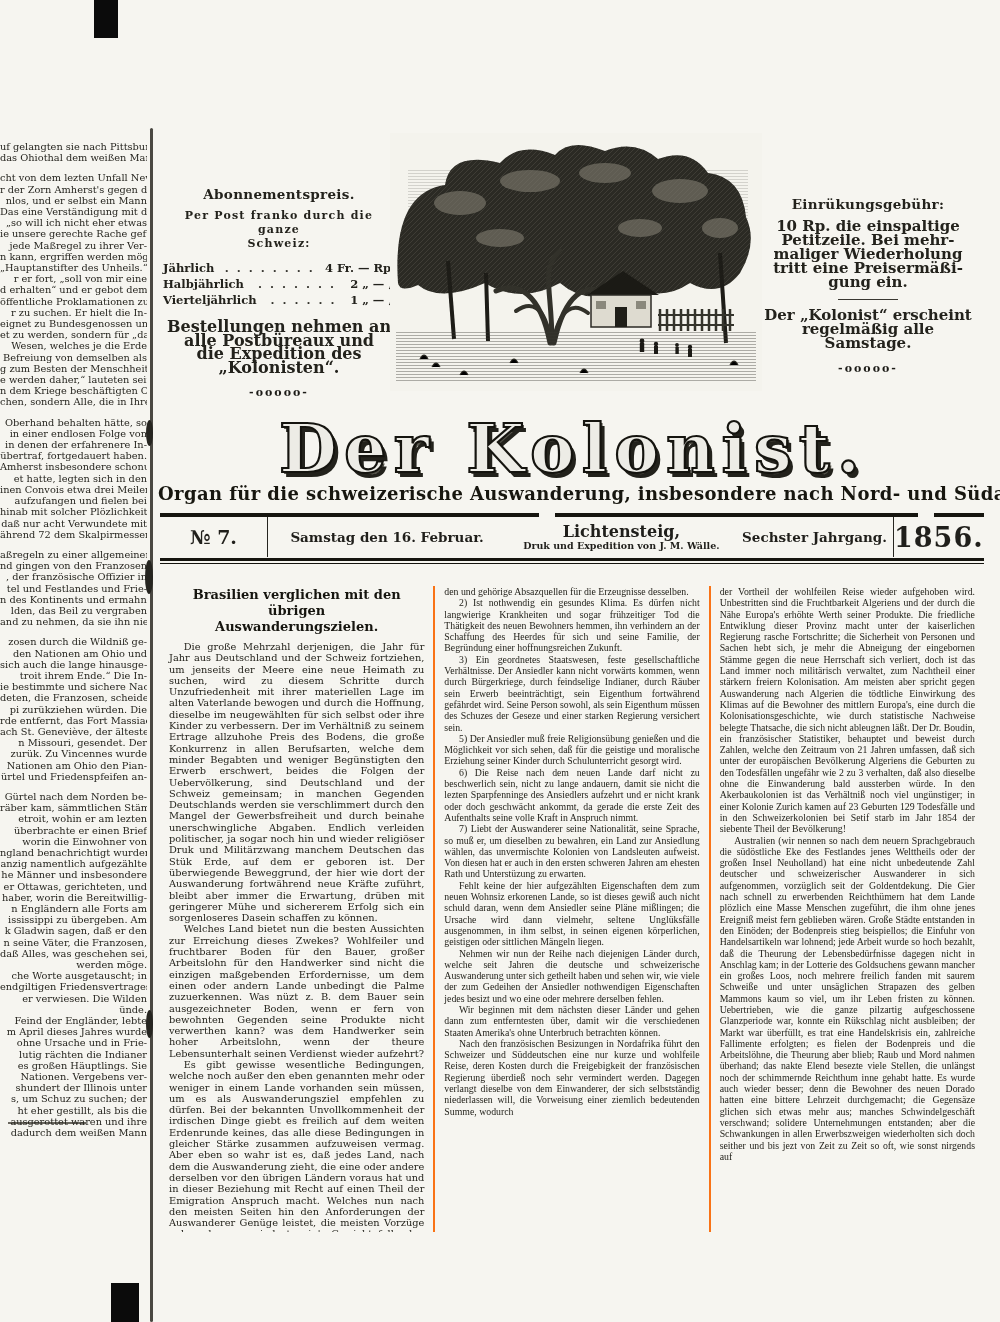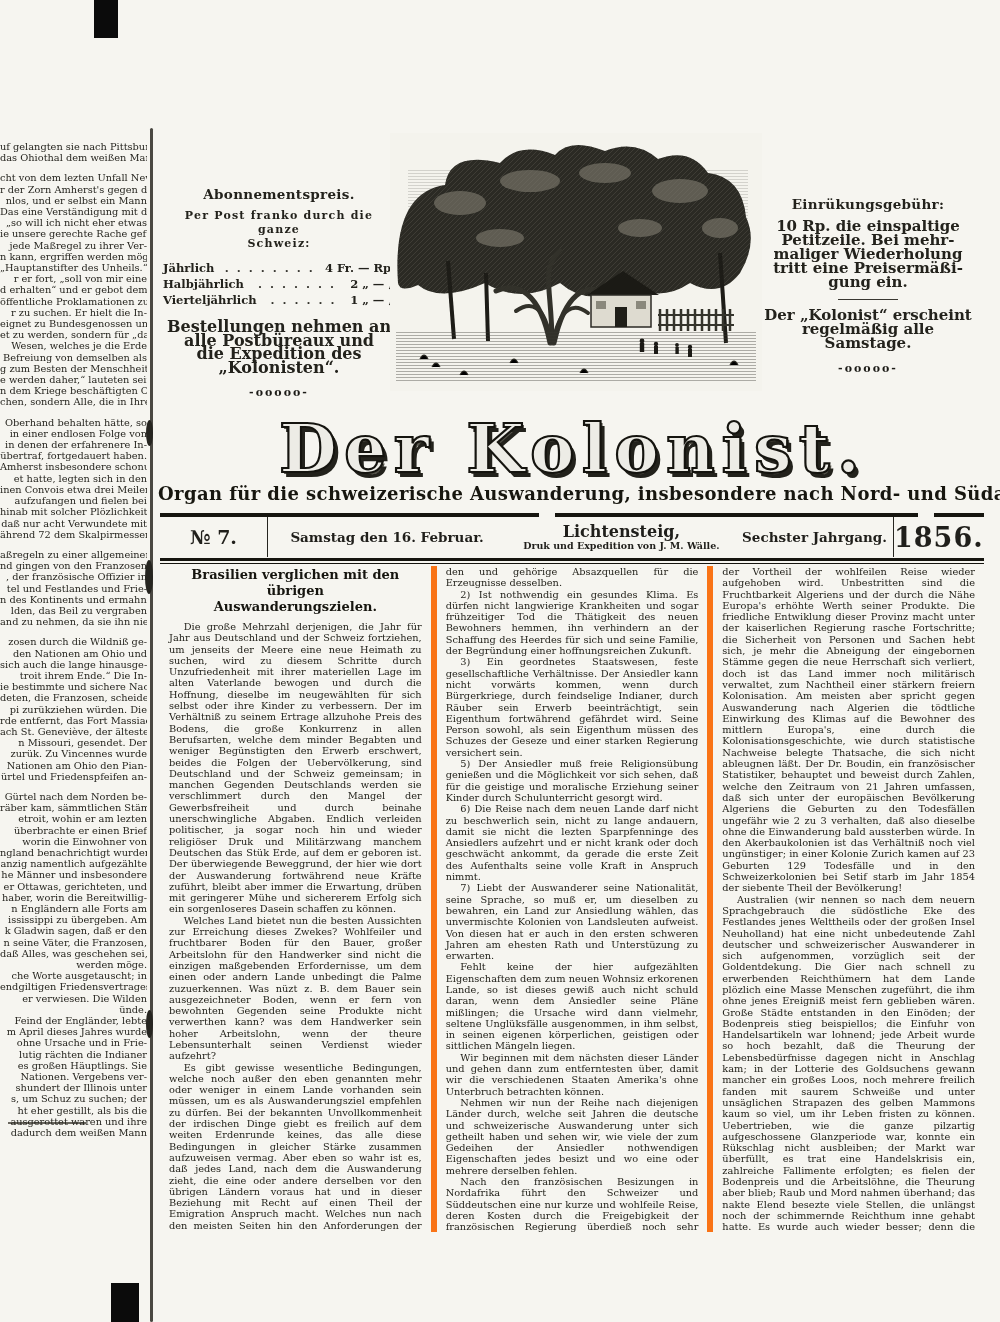--- a/index.html
+++ b/index.html
@@ -65,22 +65,22 @@
   .d-volume{width:19%;font-weight:bold;font-size:13.5px;}
   .d-year{width:11%;font-weight:bold;font-size:27px;border-left:1.5px solid #26251f;letter-spacing:1px;}
   .rule-bottom-a{height:3px;background:#16150f;margin-top:1px;}
   .rule-bottom-b{height:1px;background:#16150f;margin-top:2px;}
   
   .columns{
     position:absolute;left:160px;top:566px;width:824px;height:666px;
     display:flex;overflow:hidden;
   }
   .col{width:33.33%;padding:0 9px;height:100%;overflow:hidden;
-       font-size:9.8px;line-height:11.3px;text-align:justify;color:#24231c;}
-  .col + .col{border-left:6px solid #f97316;}
+       font-size:9.8px;line-height:11.3px;text-align:justify;color:#24231c;margin-top:20px;}
+  .col + .col{border-left:2px solid #f97316;font-family:Liberation Serif, serif;}
   .article-heading{font-weight:bold;font-size:13px;line-height:16px;text-align:center;margin:1px 0 6px 0;color:#16150f;}
   .body-p{margin:0;text-indent:1.5em;}
   .body-p.cont{text-indent:0;}
 </style>
 </head>
 <body>
 
 <div class="ink-mark" style="left:94px;top:0;width:24px;height:38px;"></div>
 <div class="ink-mark" style="left:111px;top:1283px;width:28px;height:39px;"></div>
 <div class="crease"></div>
@@ -341,22 +341,22 @@
   </div>
   <div class="col">
     <div>
         <p class="body-p cont">den und gehörige Absazquellen für die Erzeugnisse desselben.</p>
         <p class="body-p">2) Ist nothwendig ein gesundes Klima. Es dürfen nicht langwierige Krankheiten und sogar frühzeitiger Tod die Thätigkeit des neuen Bewohners hemmen, ihn verhindern an der Schaffung des Heerdes für sich und seine Familie, der Begründung einer hoffnungsreichen Zukunft.</p>
         <p class="body-p">3) Ein geordnetes Staatswesen, feste gesellschaftliche Verhältnisse. Der Ansiedler kann nicht vorwärts kommen, wenn durch Bürgerkriege, durch feindselige Indianer, durch Räuber sein Erwerb beeinträchtigt, sein Eigenthum fortwährend gefährdet wird. Seine Person sowohl, als sein Eigenthum müssen des Schuzes der Geseze und einer starken Regierung versichert sein.</p>
         <p class="body-p">5) Der Ansiedler muß freie Religionsübung genießen und die Möglichkeit vor sich sehen, daß für die geistige und moralische Erziehung seiner Kinder durch Schulunterricht gesorgt wird.</p>
         <p class="body-p">6) Die Reise nach dem neuen Lande darf nicht zu beschwerlich sein, nicht zu lange andauern, damit sie nicht die lezten Sparpfenninge des Ansiedlers aufzehrt und er nicht krank oder doch geschwächt ankommt, da gerade die erste Zeit des Aufenthalts seine volle Kraft in Anspruch nimmt.</p>
         <p class="body-p">7) Liebt der Auswanderer seine Nationalität, seine Sprache, so muß er, um dieselben zu bewahren, ein Land zur Ansiedlung wählen, das unvermischte Kolonien von Landsleuten aufweist. Von diesen hat er auch in den ersten schweren Jahren am ehesten Rath und Unterstüzung zu erwarten.</p>
         <p class="body-p">Fehlt keine der hier aufgezählten Eigenschaften dem zum neuen Wohnsiz erkorenen Lande, so ist dieses gewiß auch nicht schuld daran, wenn dem Ansiedler seine Pläne mißlingen; die Ursache wird dann vielmehr, seltene Unglüksfälle ausgenommen, in ihm selbst, in seinen eigenen körperlichen, geistigen oder sittlichen Mängeln liegen.</p>
+        <p class="body-p">Nehmen wir nun der Reihe nach diejenigen Länder durch, welche seit Jahren die deutsche und schweizerische Auswanderung unter sich getheilt haben und sehen wir, wie viele der zum Gedeihen der Ansiedler nothwendigen Eigenschaften jedes besizt und wo eine oder mehrere derselben fehlen.</p>
         <p class="body-p">Wir beginnen mit dem nächsten dieser Länder und gehen dann zum entferntesten über, damit wir die verschiedenen Staaten Amerika's ohne Unterbruch betrachten können.</p>
-        <p class="body-p">Nehmen wir nun der Reihe nach diejenigen Länder durch, welche seit Jahren die deutsche und schweizerische Auswanderung unter sich getheilt haben und sehen wir, wie viele der zum Gedeihen der Ansiedler nothwendigen Eigenschaften jedes besizt und wo eine oder mehrere derselben fehlen.</p>
         <p class="body-p">Nach den französischen Besizungen in Nordafrika führt den Schweizer und Süddeutschen eine nur kurze und wohlfeile Reise, deren Kosten durch die Freigebigkeit der französischen Regierung überdieß noch sehr vermindert werden. Dagegen verlangt dieselbe von dem Einwanderer, der sich selbstständig niederlassen will, die Vorweisung einer ziemlich bedeutenden Summe, wodurch</p>
       </div>
   </div>
   <div class="col">
     <div>
         <p class="body-p cont">der Vortheil der wohlfeilen Reise wieder aufgehoben wird. Unbestritten sind die Fruchtbarkeit Algeriens und der durch die Nähe Europa's erhöhte Werth seiner Produkte. Die friedliche Entwiklung dieser Provinz macht unter der kaiserlichen Regierung rasche Fortschritte; die Sicherheit von Personen und Sachen hebt sich, je mehr die Abneigung der eingebornen Stämme gegen die neue Herrschaft sich verliert, doch ist das Land immer noch militärisch verwaltet, zum Nachtheil einer stärkern freiern Kolonisation. Am meisten aber spricht gegen Auswanderung nach Algerien die tödtliche Einwirkung des Klimas auf die Bewohner des mittlern Europa's, eine durch die Kolonisationsgeschichte, wie durch statistische Nachweise belegte Thatsache, die sich nicht ableugnen läßt. Der Dr. Boudin, ein französischer Statistiker, behauptet und beweist durch Zahlen, welche den Zeitraum von 21 Jahren umfassen, daß sich unter der europäischen Bevölkerung Algeriens die Geburten zu den Todesfällen ungefähr wie 2 zu 3 verhalten, daß also dieselbe ohne die Einwanderung bald aussterben würde. In den Akerbaukolonien ist das Verhältniß noch viel ungünstiger; in einer Kolonie Zurich kamen auf 23 Geburten 129 Todesfälle und in den Schweizerkolonien bei Setif starb im Jahr 1854 der siebente Theil der Bevölkerung!</p>
         <p class="body-p">Australien (wir nennen so nach dem neuern Sprachgebrauch die südöstliche Eke des Festlandes jenes Welttheils oder der großen Insel Neuholland) hat eine nicht unbedeutende Zahl deutscher und schweizerischer Auswanderer in sich aufgenommen, vorzüglich seit der Goldentdekung. Die Gier nach schnell zu erwerbenden Reichthümern hat dem Lande plözlich eine Masse Menschen zugeführt, die ihm ohne jenes Ereigniß meist fern geblieben wären. Große Städte entstanden in den Einöden; der Bodenpreis stieg beispiellos; die Einfuhr von Handelsartikeln war lohnend; jede Arbeit wurde so hoch bezahlt, daß die Theurung der Lebensbedürfnisse dagegen nicht in Anschlag kam; in der Lotterie des Goldsuchens gewann mancher ein großes Loos, noch mehrere freilich fanden mit saurem Schweiße und unter unsäglichen Strapazen des gelben Mammons kaum so viel, um ihr Leben fristen zu können. Uebertrieben, wie die ganze pilzartig aufgeschossene Glanzperiode war, konnte ein Rükschlag nicht ausbleiben; der Markt war überfüllt, es trat eine Handelskrisis ein, zahlreiche Fallimente erfolgten; es fielen der Bodenpreis und die Arbeitslöhne, die Theurung aber blieb; Raub und Mord nahmen überhand; das nakte Elend besezte viele Stellen, die unlängst noch der schimmernde Reichthum inne gehabt hatte. Es wurde auch wieder besser; denn die Bewohner des neuen Dorado hatten eine bittere Lehrzeit durchgemacht; die Gegensäze glichen sich etwas mehr aus; manches Schwindelgeschäft verschwand; solidere Unternehmungen entstanden; aber die Schwankungen in allen Erwerbszweigen wiederholten sich doch seither und bis jezt von Zeit zu Zeit so oft, wie sonst nirgends auf</p>
       </div>
   </div>
 </div>

